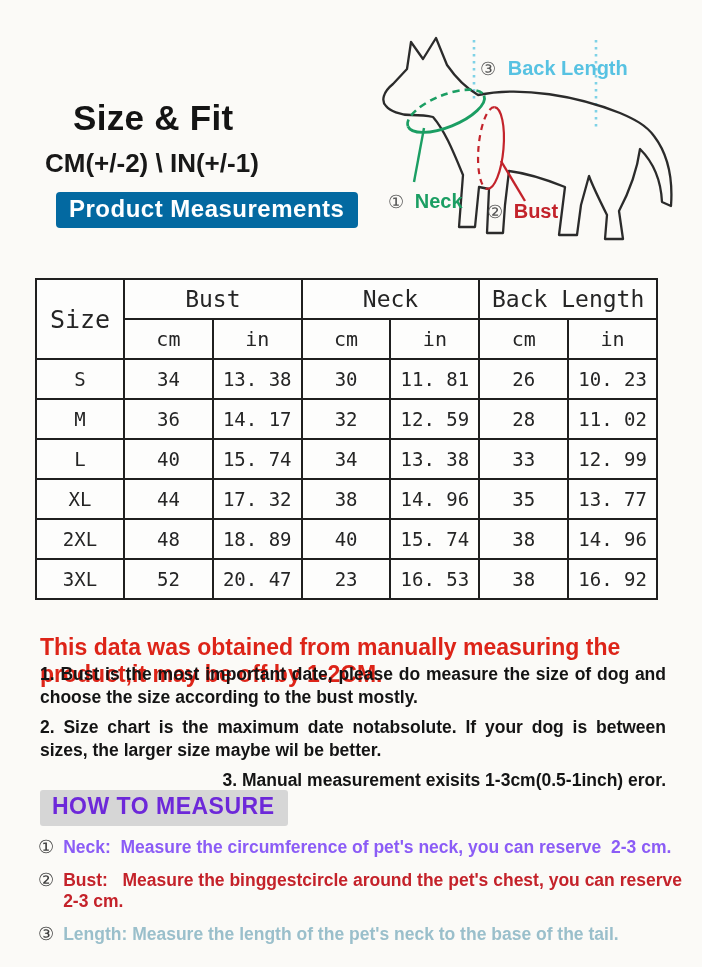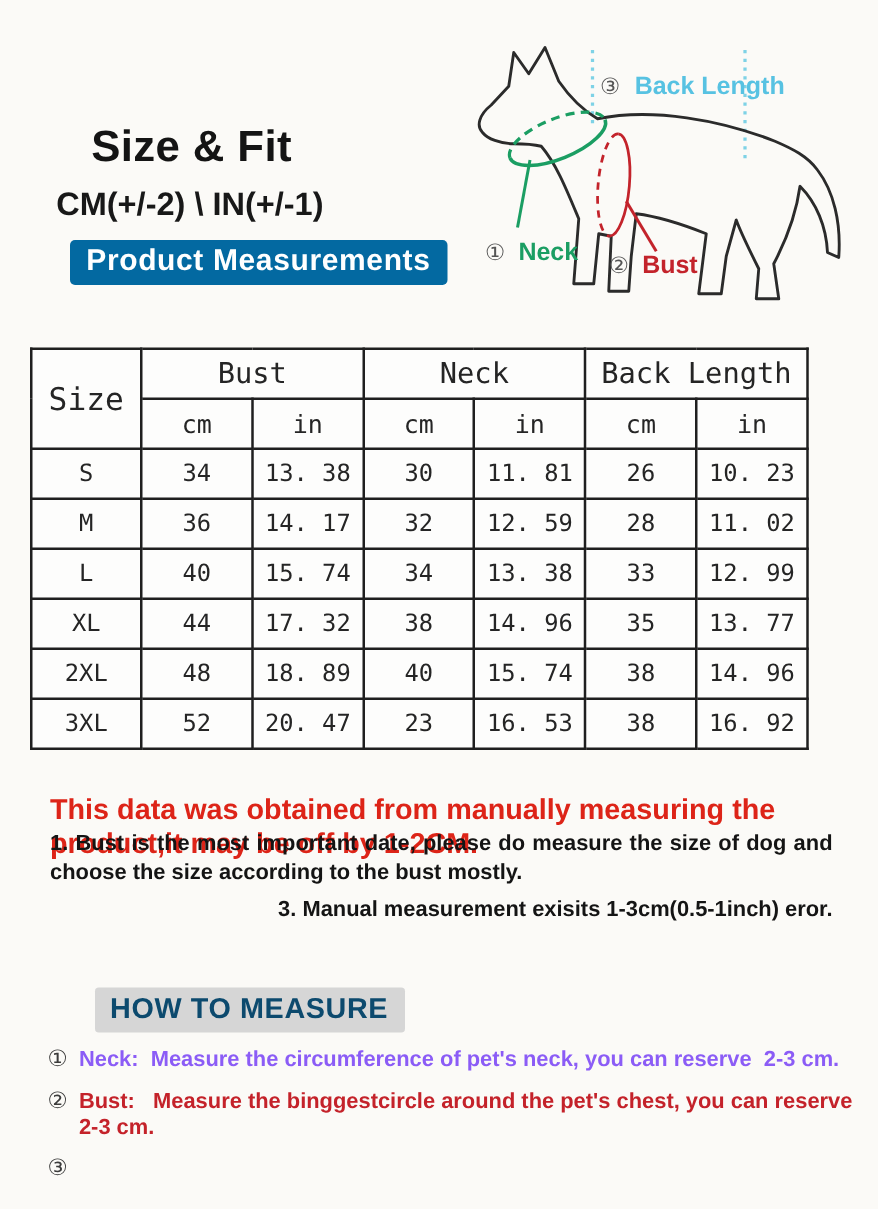--- a/index.html
+++ b/index.html
@@ -23,21 +23,21 @@
     position:absolute;left:56px;top:192px;
     background:#0369a1;color:#ffffff;
     font-size:24px;font-weight:700;letter-spacing:.5px;
     padding:3px 14px 5px 13px;border-radius:4px;
   }
   .dog-wrap{position:absolute;left:372px;top:18px;width:330px;height:240px;}
   .dog-wrap svg{display:block;}
   svg text{font-family:"Liberation Sans",sans-serif;font-weight:700;}
 
   table.size-table{
-    position:absolute;left:24px;top:278px;width:623px;
+    position:absolute;left:35px;top:278px;width:623px;
     border-collapse:collapse;table-layout:fixed;
     font-family:"DejaVu Sans Mono",monospace;
     text-align:center;color:#252525;background:#fdfdfc;
   }
   table.size-table th, table.size-table td{
     border:2px solid #1f1f1f;padding:0;font-weight:400;
   }
   table.size-table .group{font-size:23px;height:38px;}
   table.size-table .unit{font-size:20px;height:38px;}
   table.size-table .sizehead{font-size:25px;}
@@ -49,23 +49,23 @@
   }
   .notes{
     position:absolute;left:40px;top:663px;width:628px;
     font-size:17.5px;line-height:23px;color:#141414;font-weight:600;
   }
   .notes p{margin:0 2px 7px 0;text-align:justify;}
   .notes p:last-child{text-align:right;}
 
   .htm-banner{
     position:absolute;left:40px;top:790px;
-    background:#d6d6d6;color:#0c4a6e;
+    background:#d6d6d6;color:#6d28d9;
     font-size:23px;font-weight:700;letter-spacing:.5px;
-    padding:3px 13px 6px 12px;border-radius:3px;margin-left:36px;
+    padding:3px 13px 6px 12px;border-radius:3px;
   }
   .steps{position:absolute;left:38px;top:836px;width:645px;}
   .step{display:flex;gap:9px;align-items:baseline;font-size:17.5px;font-weight:700;margin-bottom:11px;}
   .step .num{color:#3c3c3c;font-weight:400;font-size:18px;flex:0 0 auto;}
   .step .txt{white-space:pre-wrap;}
   .step-neck .txt{color:#8b5cf6;}
   .step-bust .txt{color:#c4222a;}
   .step-length .txt{color:#9abfcb;}
 </style>
 </head>
@@ -207,30 +207,32 @@
     <td>38</td>
     <td>16. 92</td>
   </tr>
 </tbody>
   </table>
 
 <div class="disclaimer">This data was obtained from manually measuring the product,it may be off by 1-2CM.</div>
 
 <div class="notes">
   <p>1. Bust is the most important date, please do measure the size of dog and choose the size according to the bust mostly.</p>
+  <p>2. Size chart is the maximum date notabsolute. If your dog is between sizes, the larger size maybe wil be better.</p>
   <p>3. Manual measurement exisits  1-3cm(0.5-1inch) eror.</p>
 </div>
 
 <div class="htm-banner">HOW TO MEASURE</div>
 
 <div class="steps">
   <div class="step step-neck">
     <span class="num">①</span>
     <span class="txt">Neck:  Measure the circumference of pet's neck, you can reserve  2-3 cm.</span>
   </div>
   <div class="step step-bust">
     <span class="num">②</span>
     <span class="txt">Bust:   Measure the binggestcircle around the pet's chest, you can reserve 2-3 cm.</span>
   </div>
   <div class="step step-length">
     <span class="num">③</span>
+    <span class="txt">Length: Measure the length of the pet's neck to the base of the tail.</span>
   </div>
 </div>
 
 </body></html>

